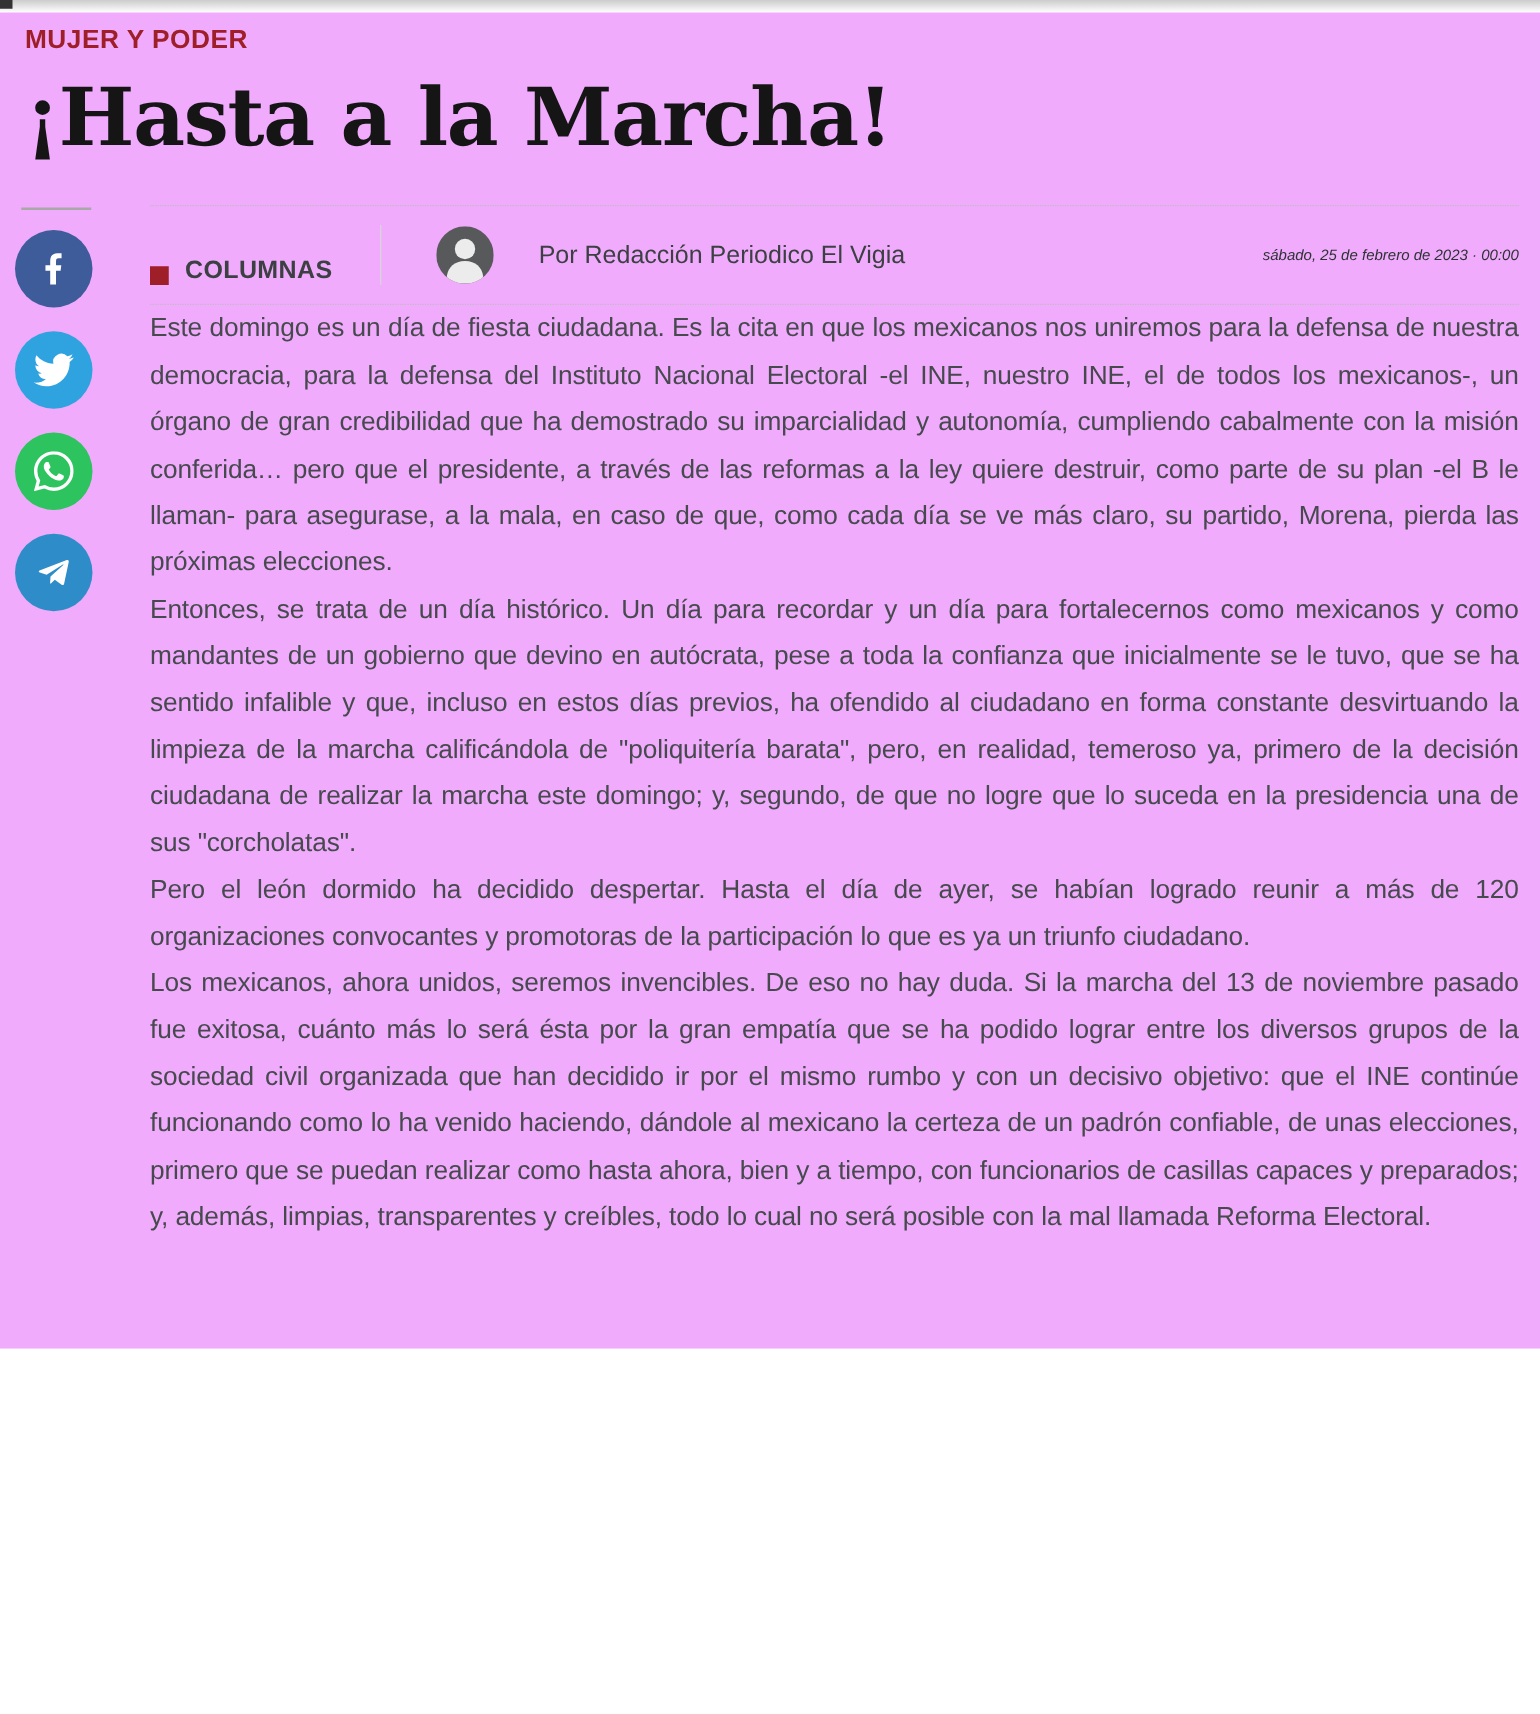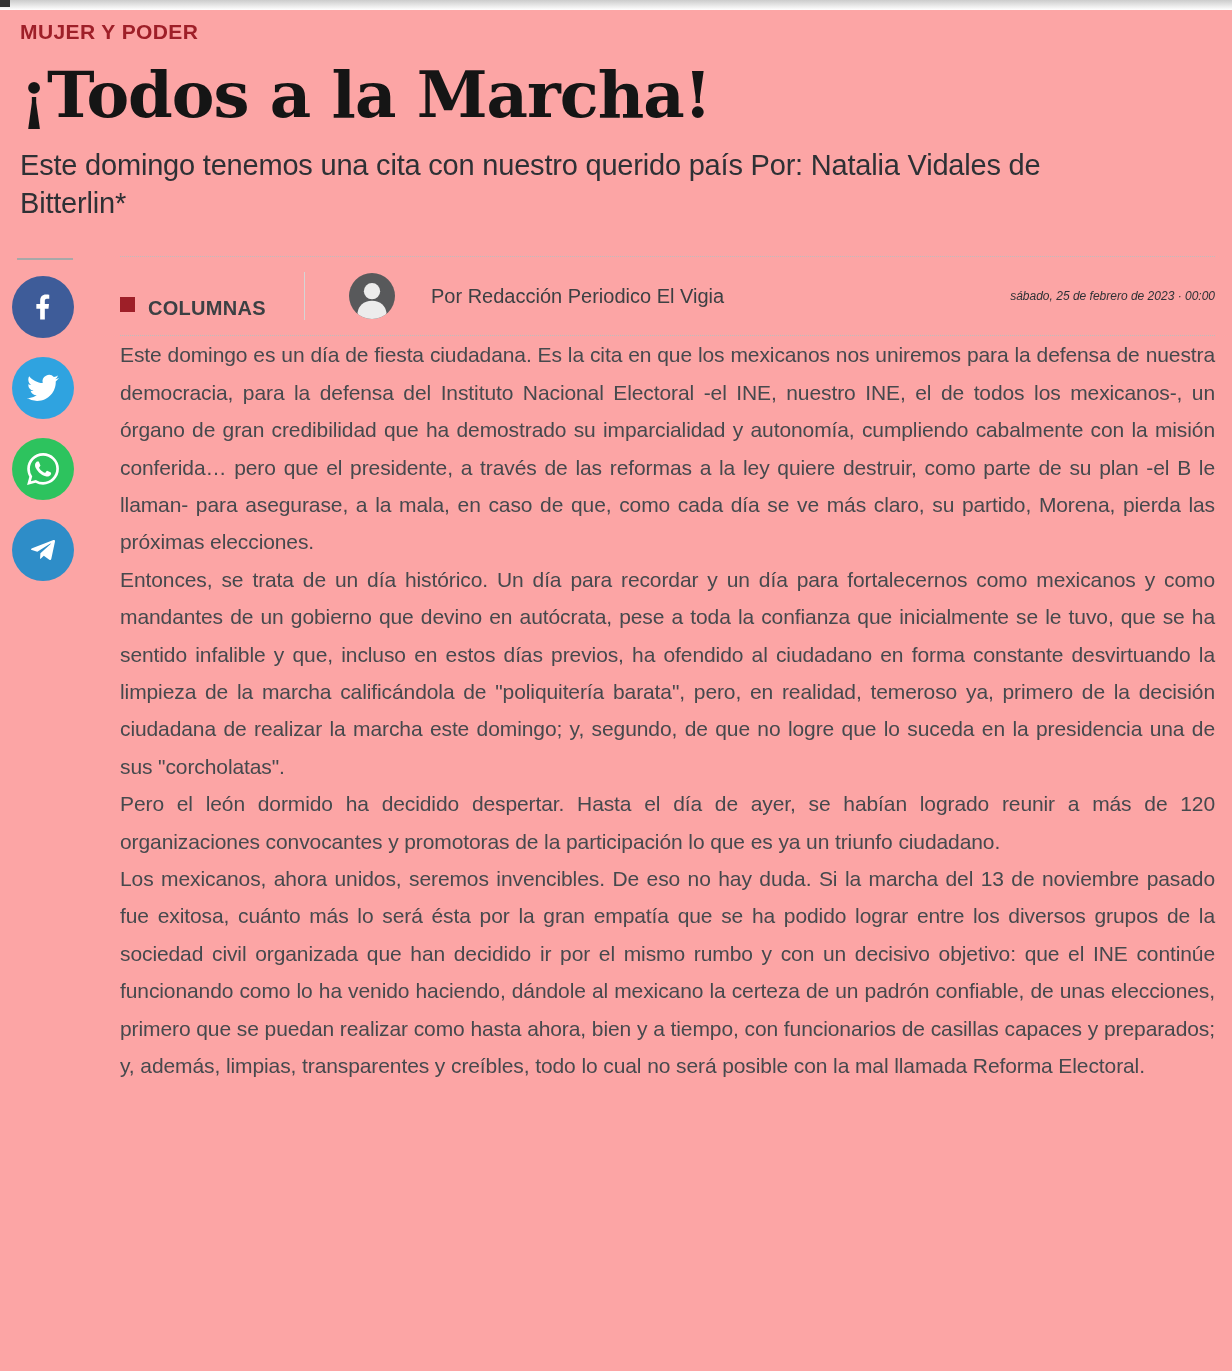--- a/index.html
+++ b/index.html
@@ -1,17 +1,17 @@
 <!DOCTYPE html>
 <html lang="es"><head>
 <meta charset="utf-8">
 <style>
   html, body { margin:0; padding:0; background:#ffffff; }
   body { font-family:"Liberation Sans", sans-serif; }
-  .page { position:relative; width:1232px; height:1371px; background:#fca5a5; overflow:hidden; }
+  .page { position:relative; width:1232px; height:1079px; background:#f0abfc; overflow:hidden; }
 
   .top-bar { height:10px; background:linear-gradient(#cccccc, #ffffff); }
   .corner-artifact { position:absolute; top:0; left:0; width:10px; height:7px; background:#333333; }
 
   .header { padding:10px 20px 0 20px; }
   .category { font-size:21px; font-weight:bold; letter-spacing:0.4px; color:#9e1f28; }
   .headline { font-family:"DejaVu Serif", serif; font-weight:bold; font-size:64px;
               color:#151515; margin:16px 0 0 0; letter-spacing:-1px; line-height:1.1; }
   .subtitle { font-size:29px; color:#2e3135; line-height:38px; margin-top:16px;
               max-width:1130px; letter-spacing:-0.2px; }
@@ -22,21 +22,21 @@
   .rail { position:absolute; left:12px; top:2px; width:70px; }
   .rail-divider { width:56px; border-top:2px solid #a8a8a8; margin:0 0 16px 5px; }
   .social-btn { width:62px; height:62px; border-radius:50%; display:flex; align-items:center;
                 justify-content:center; margin-bottom:19px; cursor:pointer; }
   .social-btn svg { display:block; }
 
   
   .main { margin-left:120px; margin-right:17px; }
   .meta-row { display:flex; align-items:center; border-top:1px dotted #bdbdbd;
               border-bottom:1px dotted #bdbdbd; padding:15px 0; }
-  .section-tag { display:flex; align-items:flex-start; cursor:pointer;margin-top:25px; }
+  .section-tag { display:flex; align-items:flex-end; cursor:pointer;margin-top:25px; }
   .tag-square { width:15px; height:15px; background:#9e1f28; margin-right:13px; }
   .section-label { font-size:20px; font-weight:bold; color:#3c4043; letter-spacing:0.3px; }
   .v-divider { width:1px; height:48px; background:#d5d5d5; margin:0 44px 0 38px; }
   .author-wrap { display:flex; align-items:center; cursor:pointer; }
   .avatar { width:46px; height:46px; margin-right:14px; flex:0 0 auto; }
   .author { font-size:20px; color:#3c4043;margin-left:22px; }
   .date { margin-left:auto; font-style:italic; font-size:12px; color:#2e3135; }
 
   .article-body { font-size:21px; line-height:37.4px; color:#46494d;
                   text-align:justify; letter-spacing:-0.1px; }
@@ -44,22 +44,21 @@
 </style>
 </head>
 <body>
 
 <div class="page">
   <div class="top-bar"></div>
   <div class="corner-artifact"></div>
 
   <div class="header">
     <div class="category">MUJER Y PODER</div>
-    <h1 class="headline">¡Todos a la Marcha!</h1>
-    <div class="subtitle">Este domingo tenemos una cita con nuestro querido país Por: Natalia Vidales de Bitterlin*</div>
+    <h1 class="headline">¡Hasta a la Marcha!</h1>
   </div>
 
   <div class="content">
 
     <div class="rail">
       <div class="rail-divider"></div>
 
       <div class="social-btn" style="background-color: rgb(62, 92, 153);">
         <span>
           <svg width="30" height="30" viewBox="0 0 24 24">

